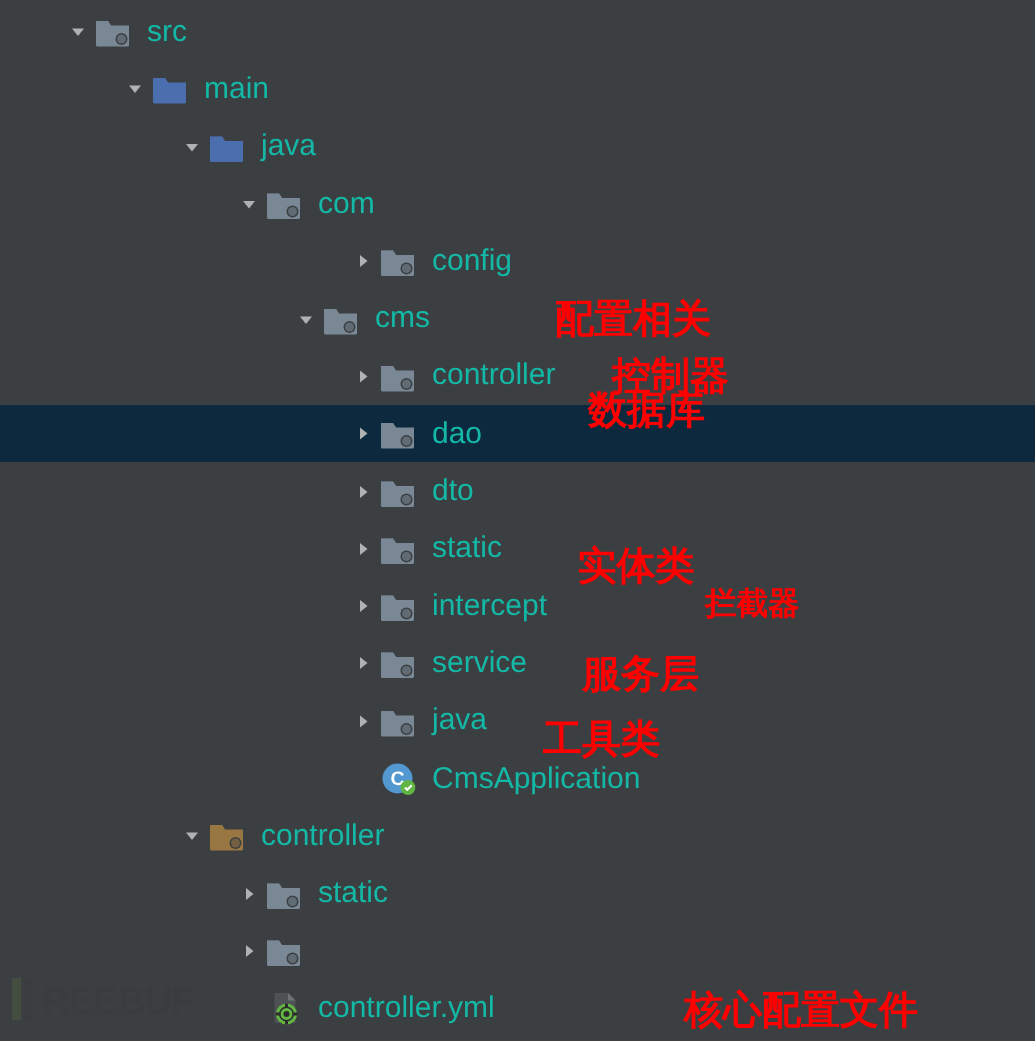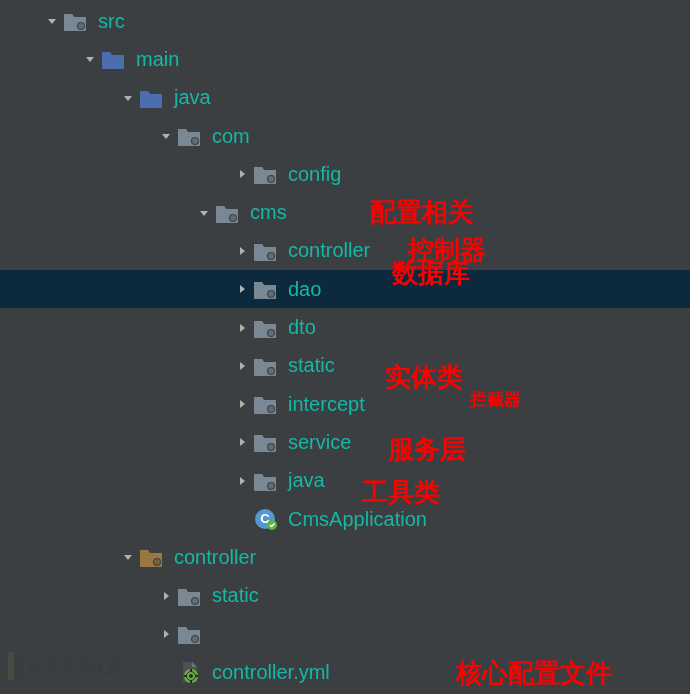--- a/index.html
+++ b/index.html
@@ -445,21 +445,21 @@
     <div class="row">
       <span style="display:inline-block;width:42px;flex:0 0 auto"></span>
       <span class="arrow"></span>
     </div>
   </div>
 <div id="annots">
     <div class="annotation" style="left: 370px; top: 195px;">配置相关</div>
     <div class="annotation" style="left: 408px; top: 233px;">控制器</div>
     <div class="annotation" style="left: 392px; top: 256px;">数据库</div>
     <div class="annotation" style="left: 385px; top: 360px;">实体类</div>
-    <div class="annotation" style="left: 470px; top: 388px; font-size: 17px; font-weight: 600;">拦截器</div>
+    <div class="annotation" style="left: 470px; top: 388px; font-size: 21px; font-weight: 600;">拦截器</div>
     <div class="annotation" style="left: 388px; top: 432px;">服务层</div>
     <div class="annotation" style="left: 362px; top: 475px;">工具类</div>
     <div class="annotation" style="left: 456px; top: 656px;">核心配置文件</div>
   </div>
 
 <div class="watermark">
   <span class="bar1"></span>
     <span class="bar2"></span>
   <span class="txt">REEBUF</span>
 </div>

